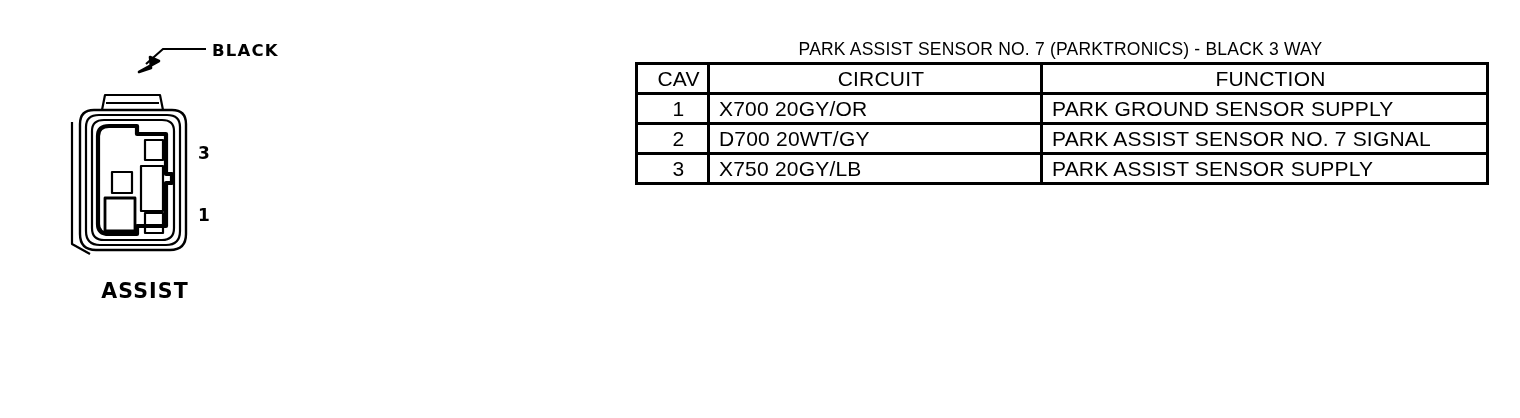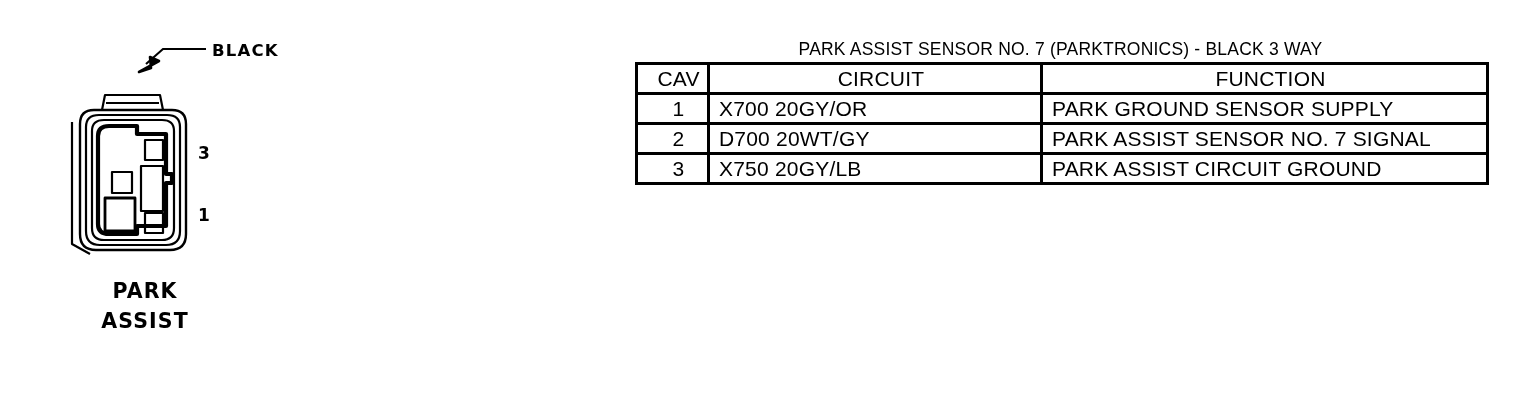--- a/index.html
+++ b/index.html
@@ -131,21 +131,20 @@
       <rect x="145" y="213" width="18" height="20" stroke-width="2.2"></rect>
       <rect x="112" y="172" width="20" height="21" stroke-width="2.2"></rect>
       <rect x="105" y="198" width="30" height="33" stroke-width="2.8"></rect>
     </g>
 
     <text x="198" y="159" font-family="DejaVu Sans, sans-serif" font-size="17" font-weight="bold" fill="#000000">3</text>
     <text x="198" y="221" font-family="DejaVu Sans, sans-serif" font-size="17" font-weight="bold" fill="#000000">1</text>
   </svg>
 
   <div id="connector-caption">
-    <span class="cap-line">PARK</span>
     <span class="cap-line">ASSIST</span>
   </div>
 </div>
 
 <div id="table-block">
 
   <div id="table-title">PARK ASSIST SENSOR NO. 7 (PARKTRONICS) - BLACK 3 WAY</div>
 
   <table id="cav-table">
     <colgroup>
@@ -167,17 +166,17 @@
         <td class="cell-function">PARK GROUND SENSOR SUPPLY</td>
       </tr>
       <tr>
         <td class="cell-cav">2</td>
         <td class="cell-circuit">D700  20WT/GY</td>
         <td class="cell-function">PARK ASSIST SENSOR NO. 7 SIGNAL</td>
       </tr>
       <tr>
         <td class="cell-cav">3</td>
         <td class="cell-circuit">X750  20GY/LB</td>
-        <td class="cell-function">PARK ASSIST CIRCUIT GROUND</td>
+        <td class="cell-function">PARK ASSIST SENSOR SUPPLY</td>
       </tr>
     </tbody>
   </table>
 </div>
 
 </body></html>

